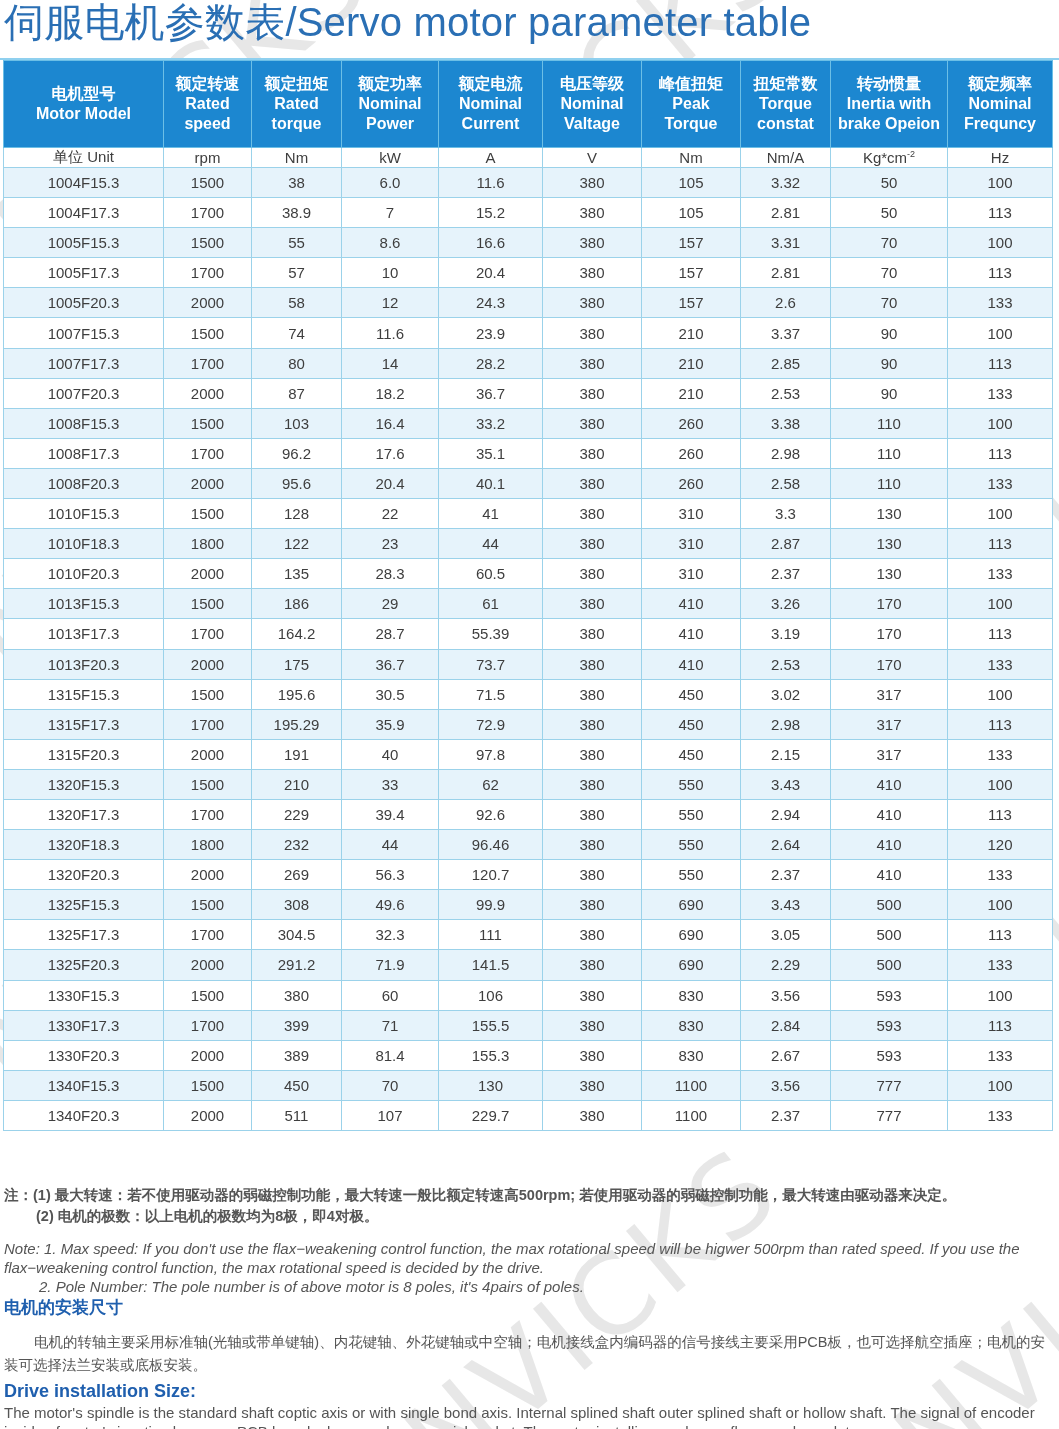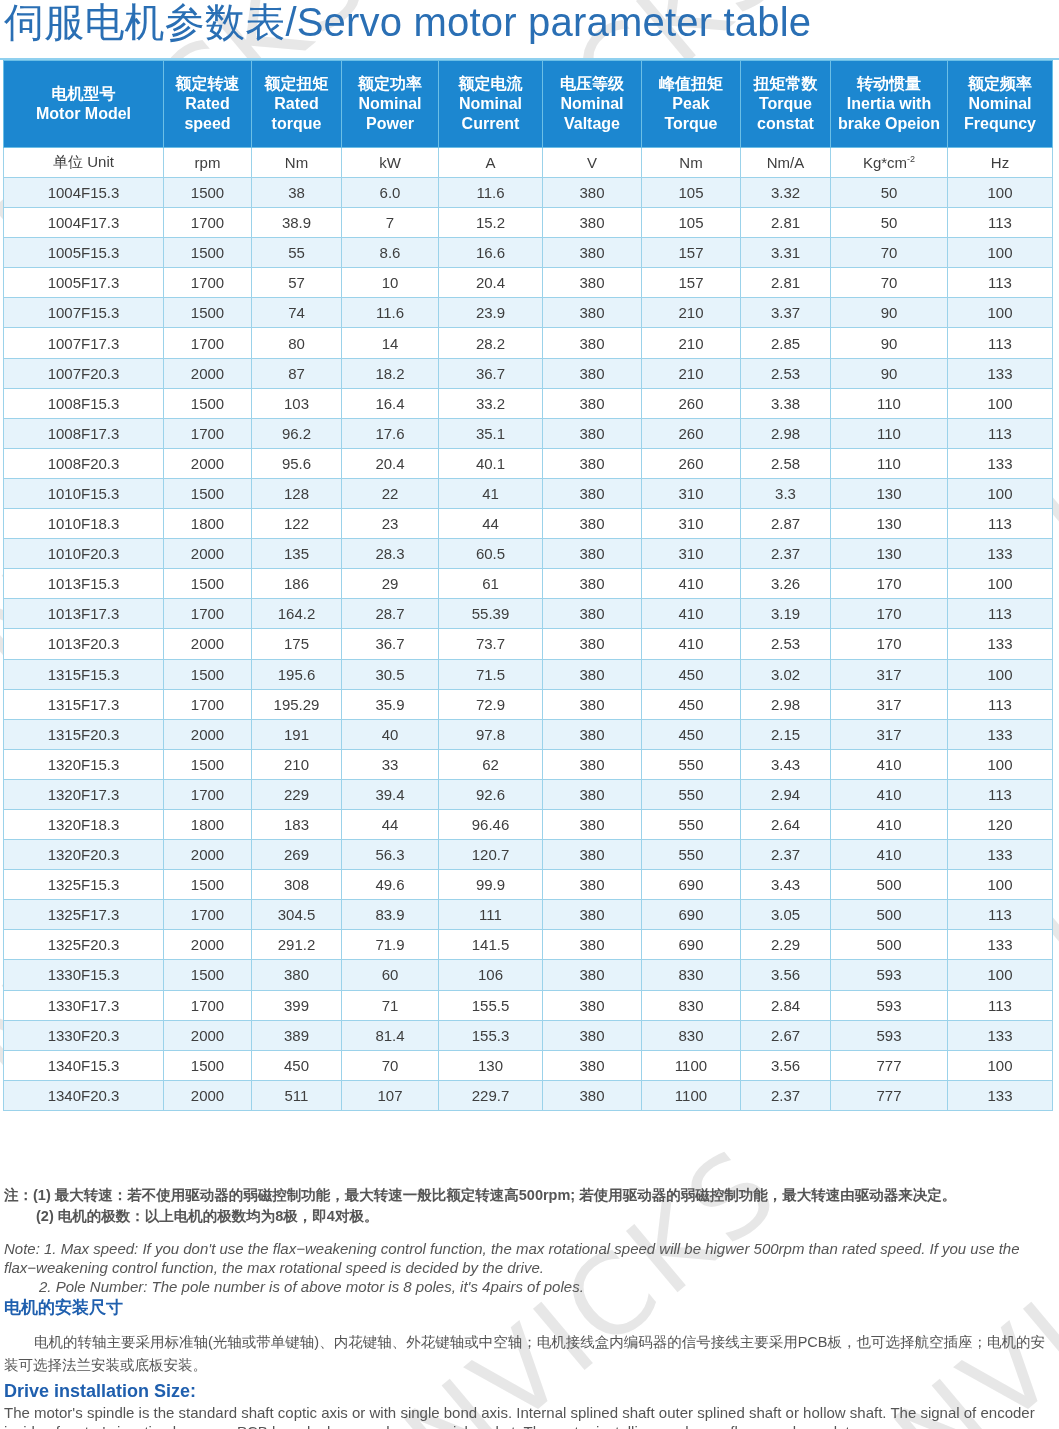--- a/index.html
+++ b/index.html
@@ -26,21 +26,21 @@
     }
     table.param-table thead th {
       background: #1c87d0; color: #ffffff; height: 87px;
       font-weight: bold; font-size: 16px; line-height: 20px;
       border-color: #6cbfe6;
     }
     table.param-table thead th .cn { display: block; }
     table.param-table thead th .en { display: block; }
     table.param-table thead th.model-head { font-size: 16px; }
     table.param-table tbody tr td { height: 30.1px; color: #3e3e3e; }
-    table.param-table tbody tr.unit-row td { height: 30px; background: #ffffff; font-size: 15px; }
+    table.param-table tbody tr.unit-row td { height: 20px; background: #ffffff; font-size: 15px; }
     table.param-table tbody tr.data-row:nth-child(even) td { background: #e6f3fb; }
     table.param-table tbody tr.data-row:nth-child(odd) td { background: #ffffff; }
     sup { font-size: 9px; vertical-align: super; line-height: 0; }
 
     .notes { position: absolute; left: 4px; top: 1185px; width: 1052px; font-size: 14.5px; color: #555; line-height: 21px; }
     .notes .cn-line { white-space: nowrap; font-weight: bold; }
     .notes .cn-line.indent { padding-left: 32px; }
     .notes .en-block { margin-top: 12px; line-height: 19px; font-size: 15px; font-style: italic; }
     .notes .en-block .indent2 { padding-left: 35px; display: block; }
 
@@ -194,20 +194,32 @@
         <td>57</td>
         <td>10</td>
         <td>20.4</td>
         <td>380</td>
         <td>157</td>
         <td>2.81</td>
         <td>70</td>
         <td>113</td>
       </tr>
       <tr class="data-row">
+        <td>1005F20.3</td>
+        <td>2000</td>
+        <td>58</td>
+        <td>12</td>
+        <td>24.3</td>
+        <td>380</td>
+        <td>157</td>
+        <td>2.6</td>
+        <td>70</td>
+        <td>133</td>
+      </tr>
+      <tr class="data-row">
         <td>1007F15.3</td>
         <td>1500</td>
         <td>74</td>
         <td>11.6</td>
         <td>23.9</td>
         <td>380</td>
         <td>210</td>
         <td>3.37</td>
         <td>90</td>
         <td>100</td>
@@ -400,21 +412,21 @@
         <td>92.6</td>
         <td>380</td>
         <td>550</td>
         <td>2.94</td>
         <td>410</td>
         <td>113</td>
       </tr>
       <tr class="data-row">
         <td>1320F18.3</td>
         <td>1800</td>
-        <td>183</td>
+        <td>232</td>
         <td>44</td>
         <td>96.46</td>
         <td>380</td>
         <td>550</td>
         <td>2.64</td>
         <td>410</td>
         <td>120</td>
       </tr>
       <tr class="data-row">
         <td>1320F20.3</td>
@@ -437,21 +449,21 @@
         <td>380</td>
         <td>690</td>
         <td>3.43</td>
         <td>500</td>
         <td>100</td>
       </tr>
       <tr class="data-row">
         <td>1325F17.3</td>
         <td>1700</td>
         <td>304.5</td>
-        <td>83.9</td>
+        <td>32.3</td>
         <td>111</td>
         <td>380</td>
         <td>690</td>
         <td>3.05</td>
         <td>500</td>
         <td>113</td>
       </tr>
       <tr class="data-row">
         <td>1325F20.3</td>
         <td>2000</td>

